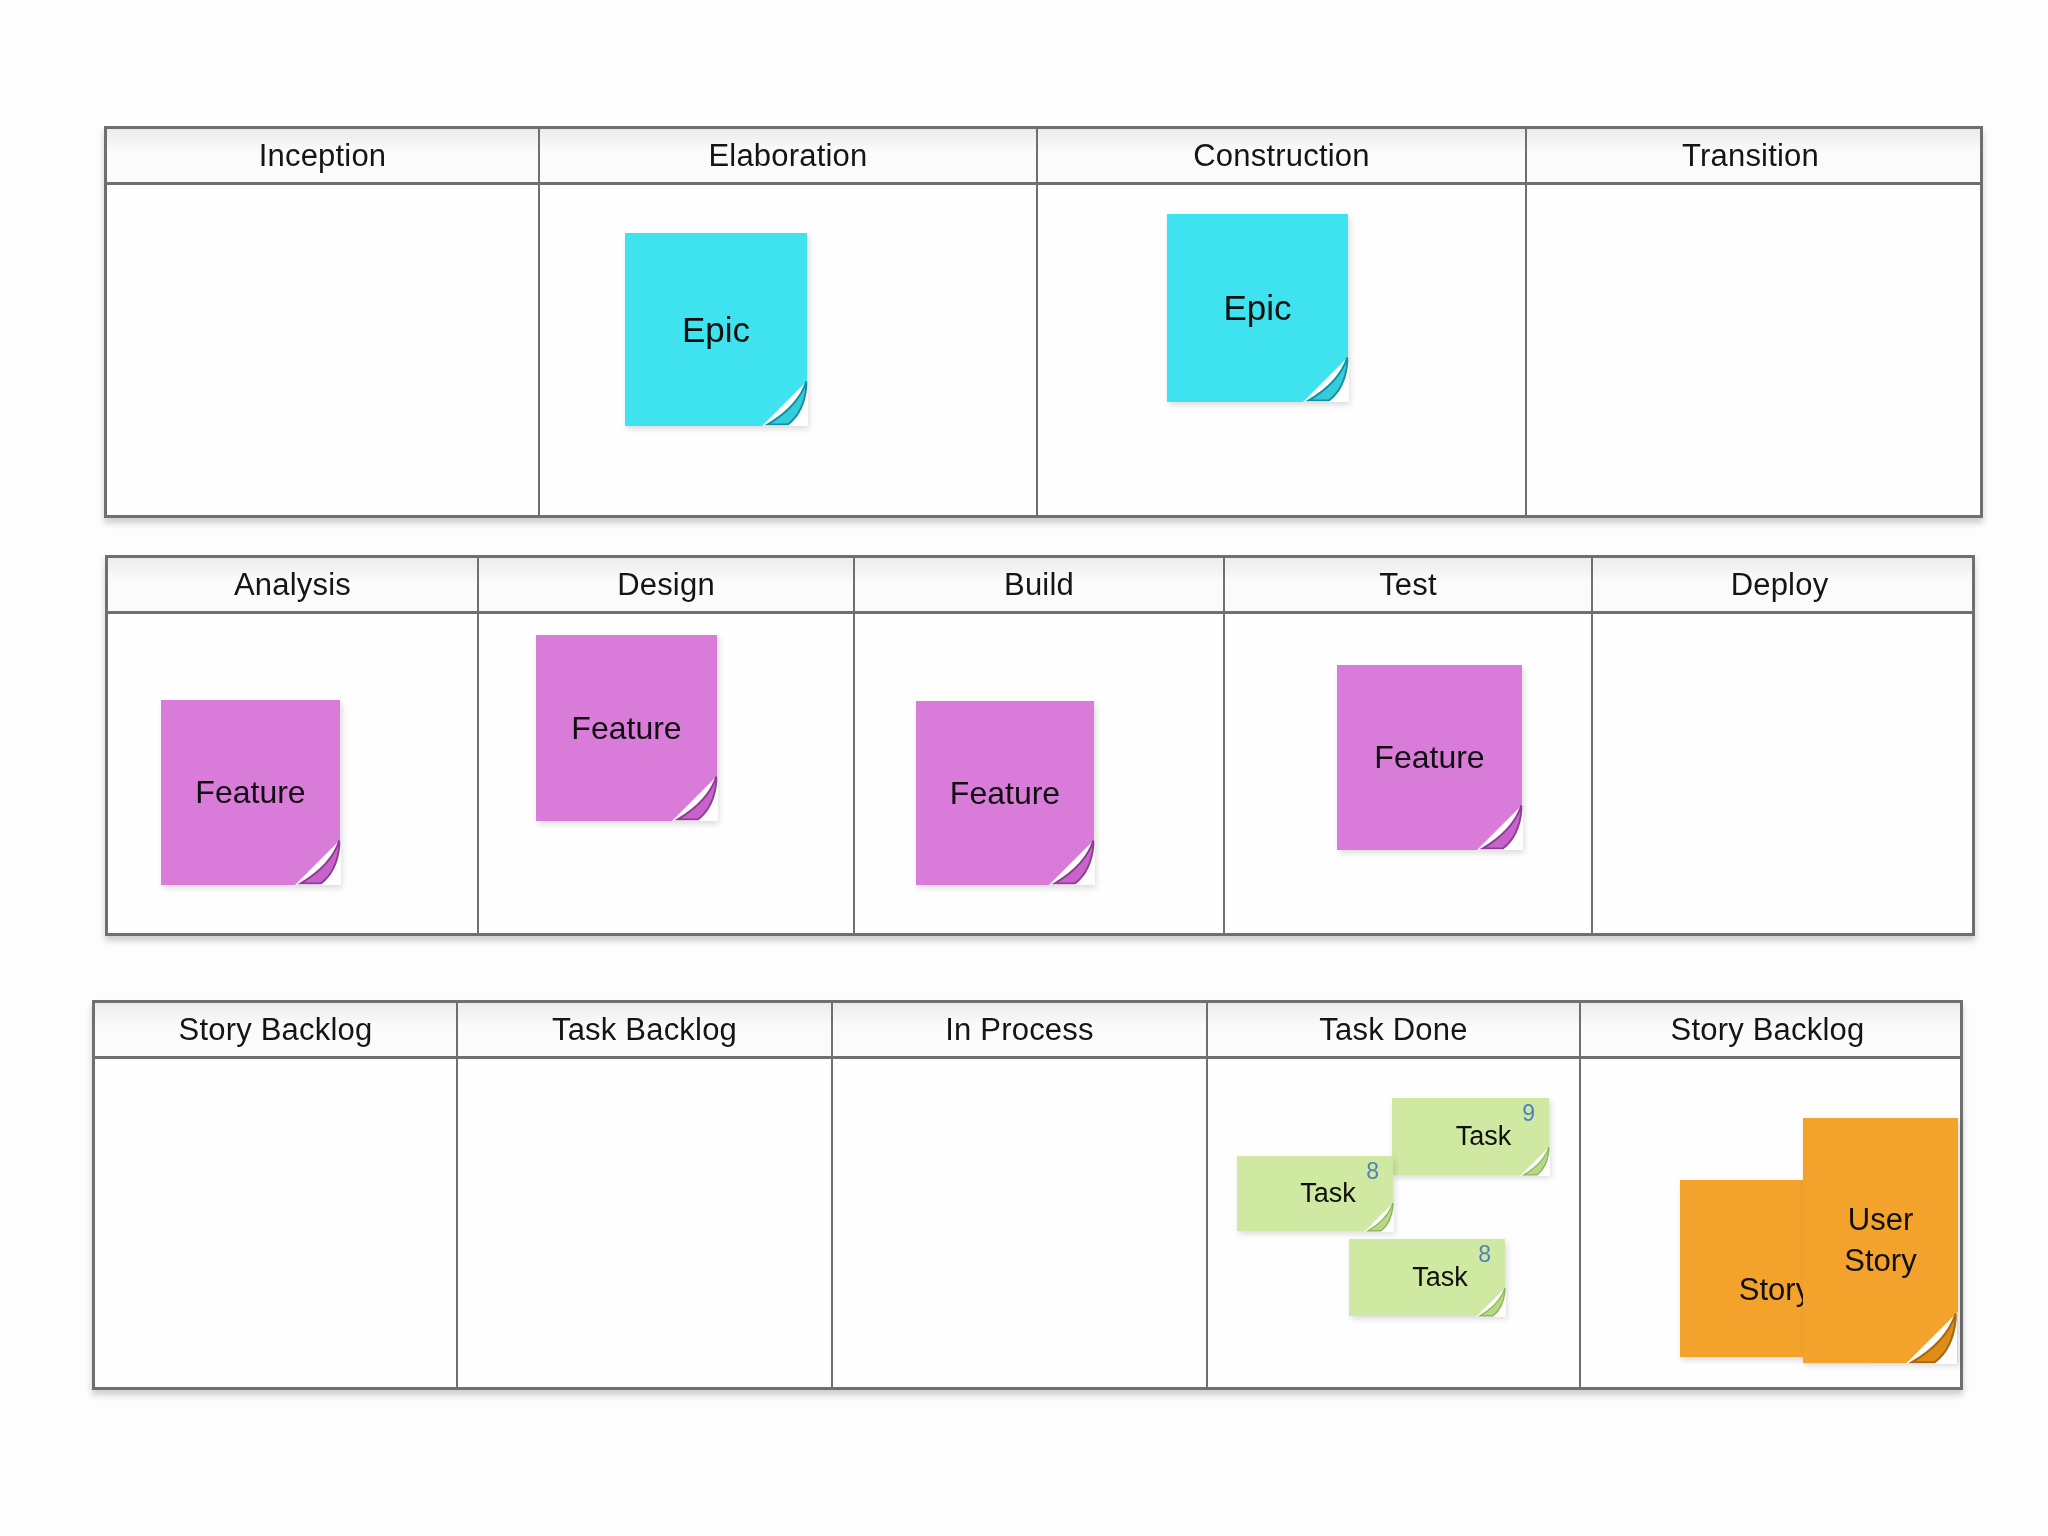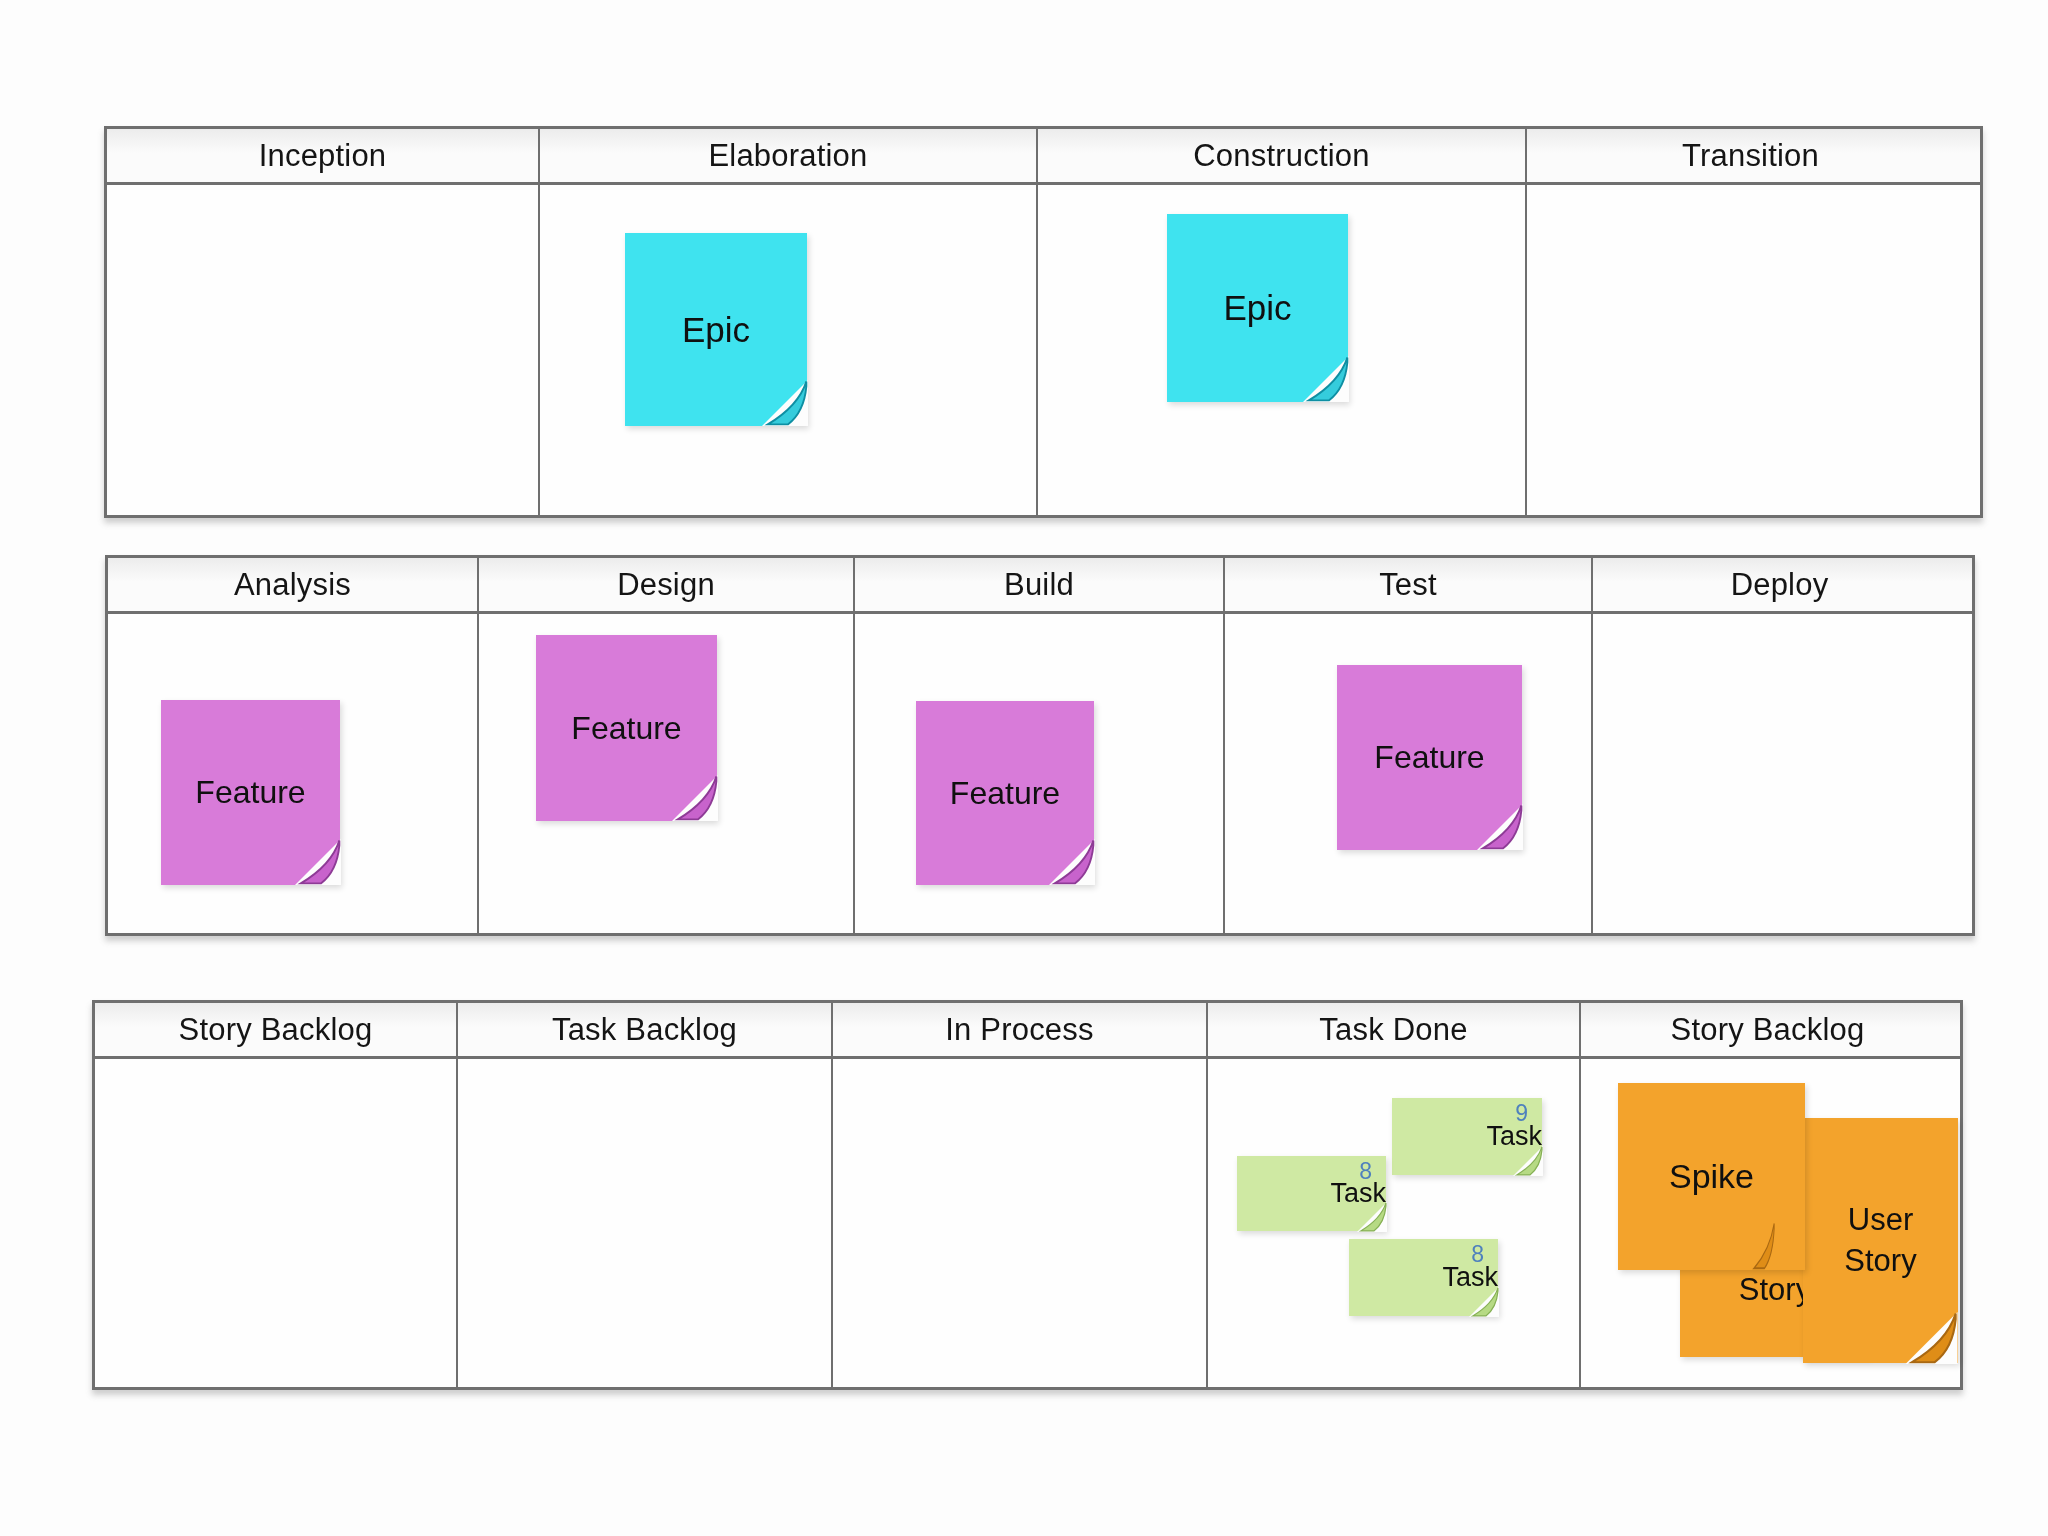--- a/index.html
+++ b/index.html
@@ -50,21 +50,21 @@
   .purple { background:#d87bd9; }
   .green  { background:#cfe9a3; }
   .orange { background:#f3a32c; }
 
   .note-label { font-size:32px; color:#101010; white-space:pre-line; }
   .epic-label    { font-size:35px; }
   .feature-label { font-size:32px; }
   .spike-label   { font-size:34px; }
 
   
-  .task { justify-content:flex-end; padding-left:19px; }
+  .task { justify-content:center; padding-left:26px; }
   .task-label { font-size:27px; }
   .badge {
     position:absolute; top:2px; right:14px;
     font-size:23px; color:#4f81bd;
   }
 
   
   .userstory-label { display:block; width:120px; text-align:center; font-size:31px; line-height:1.3; }
 
   
@@ -223,21 +223,14 @@
   </div>
 
   <div class="note orange" style="left:1803px;top:1118px;width:155px;height:245px;z-index:2;">
     <span class="note-label userstory-label">User Story</span>
     <svg class="curl curl-lg" viewBox="0 0 40 40">
       <path class="notch" d="M40 0 L40 40 L0 40 Z"></path>
       <path class="fold" d="M38.6 1.2 C34 15.5 22 28.5 5 38.6 L22.5 38.6 C32 31.5 37.2 21 38.6 5.5 Z"></path>
     </svg>
   </div>
 
-  <div class="note orange no-notch" style="left:1618px;top:1083px;width:187px;height:187px;z-index:3;">
-    <span class="note-label spike-label">Spike</span>
-    <svg class="curl curl-tall" viewBox="0 0 40 40" preserveAspectRatio="none">
-      <path class="notch" d="M40 0 L40 40 L0 40 Z"></path>
-      <path class="fold" d="M38.6 1.2 C34 15.5 22 28.5 5 38.6 L22.5 38.6 C32 31.5 37.2 21 38.6 5.5 Z"></path>
-    </svg>
-  </div>
 
 </div>
 
 </body></html>

